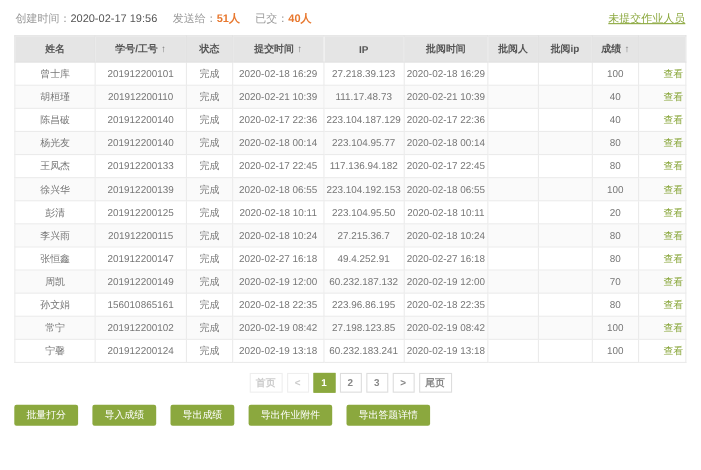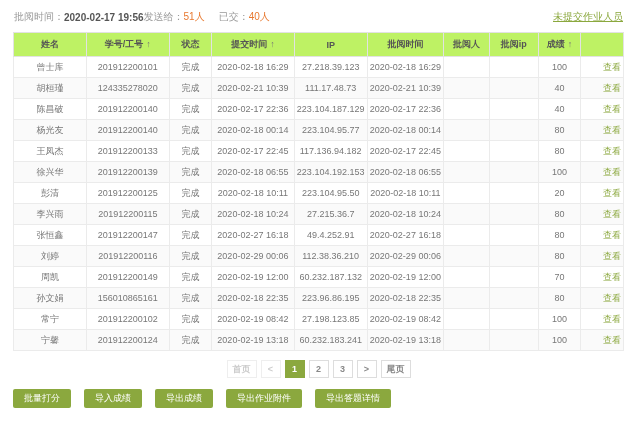--- a/index.html
+++ b/index.html
@@ -2,28 +2,28 @@
 <html><head>
 <meta charset="utf-8">
 <style>
   * { margin:0; padding:0; box-sizing:border-box; }
   html,body { width:637px; height:427px; overflow:hidden; background:#fff;
     font-family:"Liberation Sans","DejaVu Sans",sans-serif; }
   .page { width:637px; height:427px; padding:8px 13px 6px 13px; position:relative; }
 
   
   .topbar { display:flex; align-items:center; font-size:10px; color:#999; margin:2px 1px 8px 1px; }
-  .topbar .val { color:#555; font-weight:bold; margin-right:0;text-align:center; }
-  .topbar .num { color:#e8782f; font-weight:normal; margin-right:14px; }
+  .topbar .val { color:#555; font-weight:normal; margin-right:14px;text-align:center; }
+  .topbar .num { color:#e8782f; font-weight:bold; margin-right:14px; }
   .topbar .spacer { flex:1; }
   .unsub-link { color:#8ba83e; font-size:10px; text-decoration:underline; cursor:pointer; }
 
   
   table { width:100%; border-collapse:collapse; table-layout:fixed; }
-  thead th { background:#bef264; border:1px solid #e2e2e2; color:#555; font-size:9px;
+  thead th { background:#e5e5e5; border:1px solid #e2e2e2; color:#555; font-size:9px;
     font-weight:bold; height:24px; text-align:center; white-space:nowrap; overflow:hidden; }
   tbody td { border:1px solid #ebebeb; color:#777; font-size:9px; height:21px;
     text-align:center; white-space:nowrap; overflow:hidden; }
   tbody tr:nth-child(even) td { background:#fafafa; }
   .sort-icon { color:#777; font-weight:bold; margin-left:3px; font-size:9px; cursor:pointer; }
   .view-link { color:#8ba83e; cursor:pointer;margin-left:20px; }
 
   
   .pagination { display:flex; justify-content:center; gap:4px; margin-top:9px;font-weight:bold; }
   .page-btn { min-width:20px; height:18px; padding:0 5px; border:1px solid #ddd; background:#fff;
@@ -35,21 +35,21 @@
   .footer-buttons { display:flex; gap:13px; margin-top:11px; }
   .green-btn { background:#8ba83e; color:#fff; font-size:9px; border:none; border-radius:2px;
     padding:5px 11px; cursor:pointer; line-height:1; }
 </style>
 </head>
 <body>
 
 <div class="page">
 
   <div class="topbar">
-    <span>批阅时间：</span>
+    <span>创建时间：</span>
     <span class="val">2020-02-17 19:56</span>
     <span>发送给：</span>
     <span class="num">51人</span>
     <span>已交：</span>
     <span class="num">40人</span>
     <span class="spacer"></span>
     <a class="unsub-link">未提交作业人员</a>
   </div>
 
   <table>
@@ -87,21 +87,21 @@
           <td>2020-02-18 16:29</td>
           <td>27.218.39.123</td>
           <td>2020-02-18 16:29</td>
           <td></td>
           <td></td>
           <td>100</td>
           <td><a class="view-link">查看</a></td>
         </tr>
         <tr>
           <td>胡桓瑾</td>
-          <td>124335278020</td>
+          <td>201912200110</td>
           <td>完成</td>
           <td>2020-02-21 10:39</td>
           <td>111.17.48.73</td>
           <td>2020-02-21 10:39</td>
           <td></td>
           <td></td>
           <td>40</td>
           <td><a class="view-link">查看</a></td>
         </tr>
         <tr>
@@ -176,32 +176,20 @@
           <td>80</td>
           <td><a class="view-link">查看</a></td>
         </tr>
         <tr>
           <td>张恒鑫</td>
           <td>201912200147</td>
           <td>完成</td>
           <td>2020-02-27 16:18</td>
           <td>49.4.252.91</td>
           <td>2020-02-27 16:18</td>
-          <td></td>
-          <td></td>
-          <td>80</td>
-          <td><a class="view-link">查看</a></td>
-        </tr>
-        <tr>
-          <td>刘婷</td>
-          <td>201912200116</td>
-          <td>完成</td>
-          <td>2020-02-29 00:06</td>
-          <td>112.38.36.210</td>
-          <td>2020-02-29 00:06</td>
           <td></td>
           <td></td>
           <td>80</td>
           <td><a class="view-link">查看</a></td>
         </tr>
         <tr>
           <td>周凯</td>
           <td>201912200149</td>
           <td>完成</td>
           <td>2020-02-19 12:00</td>

